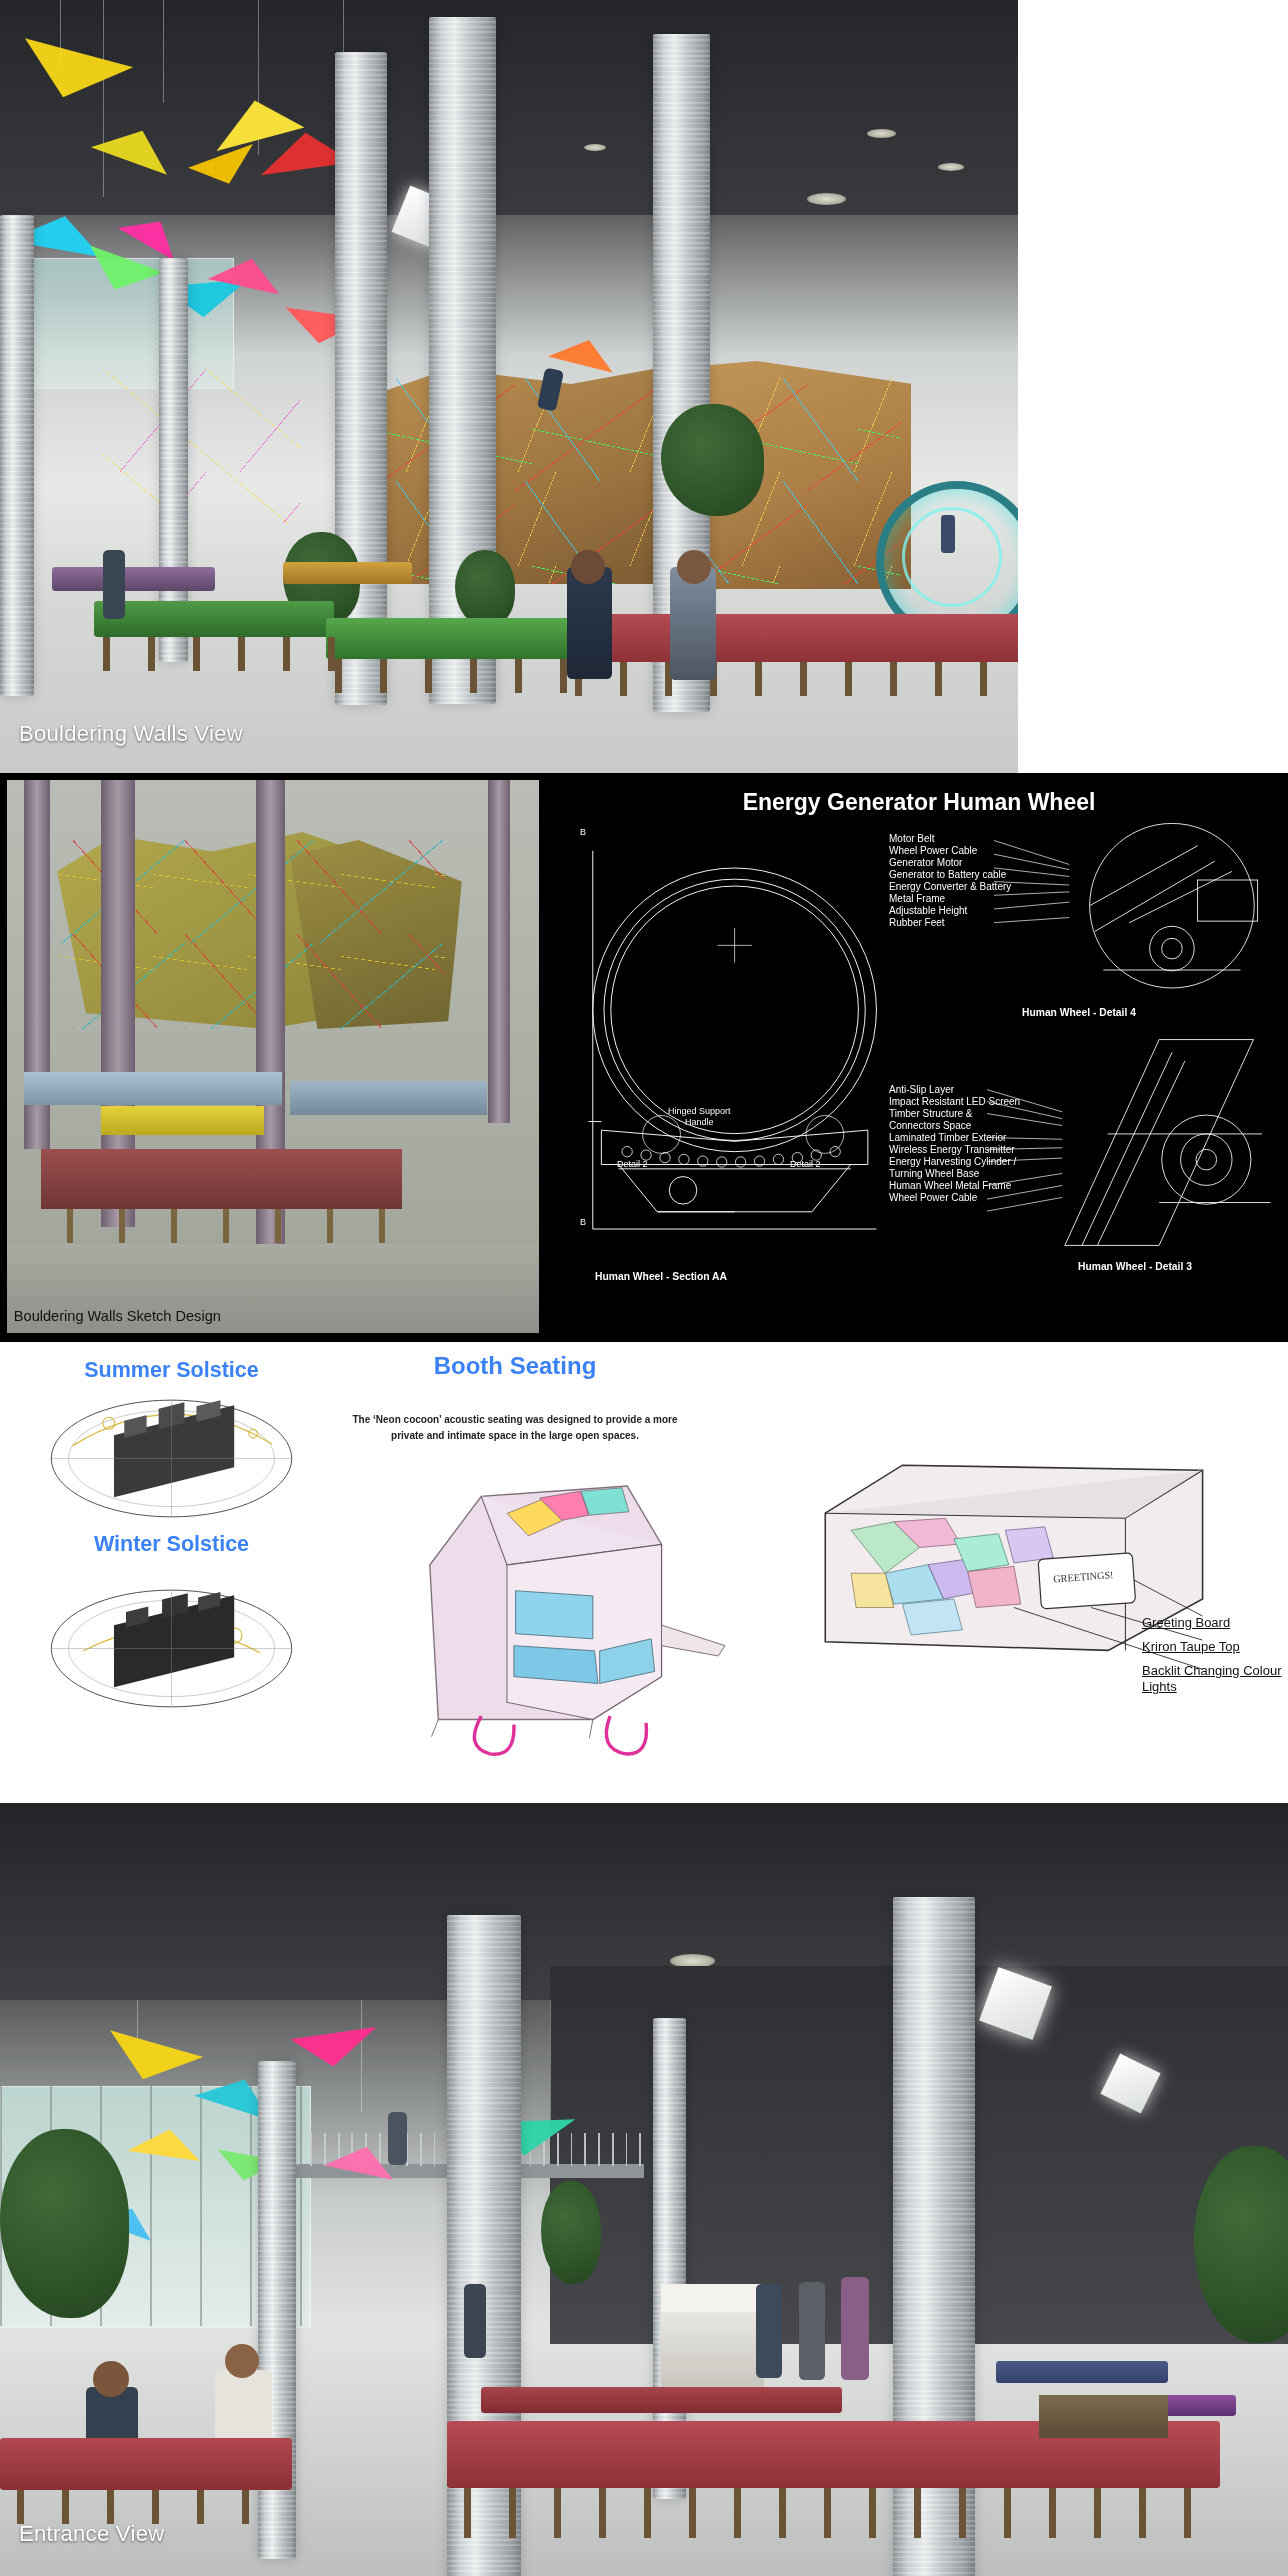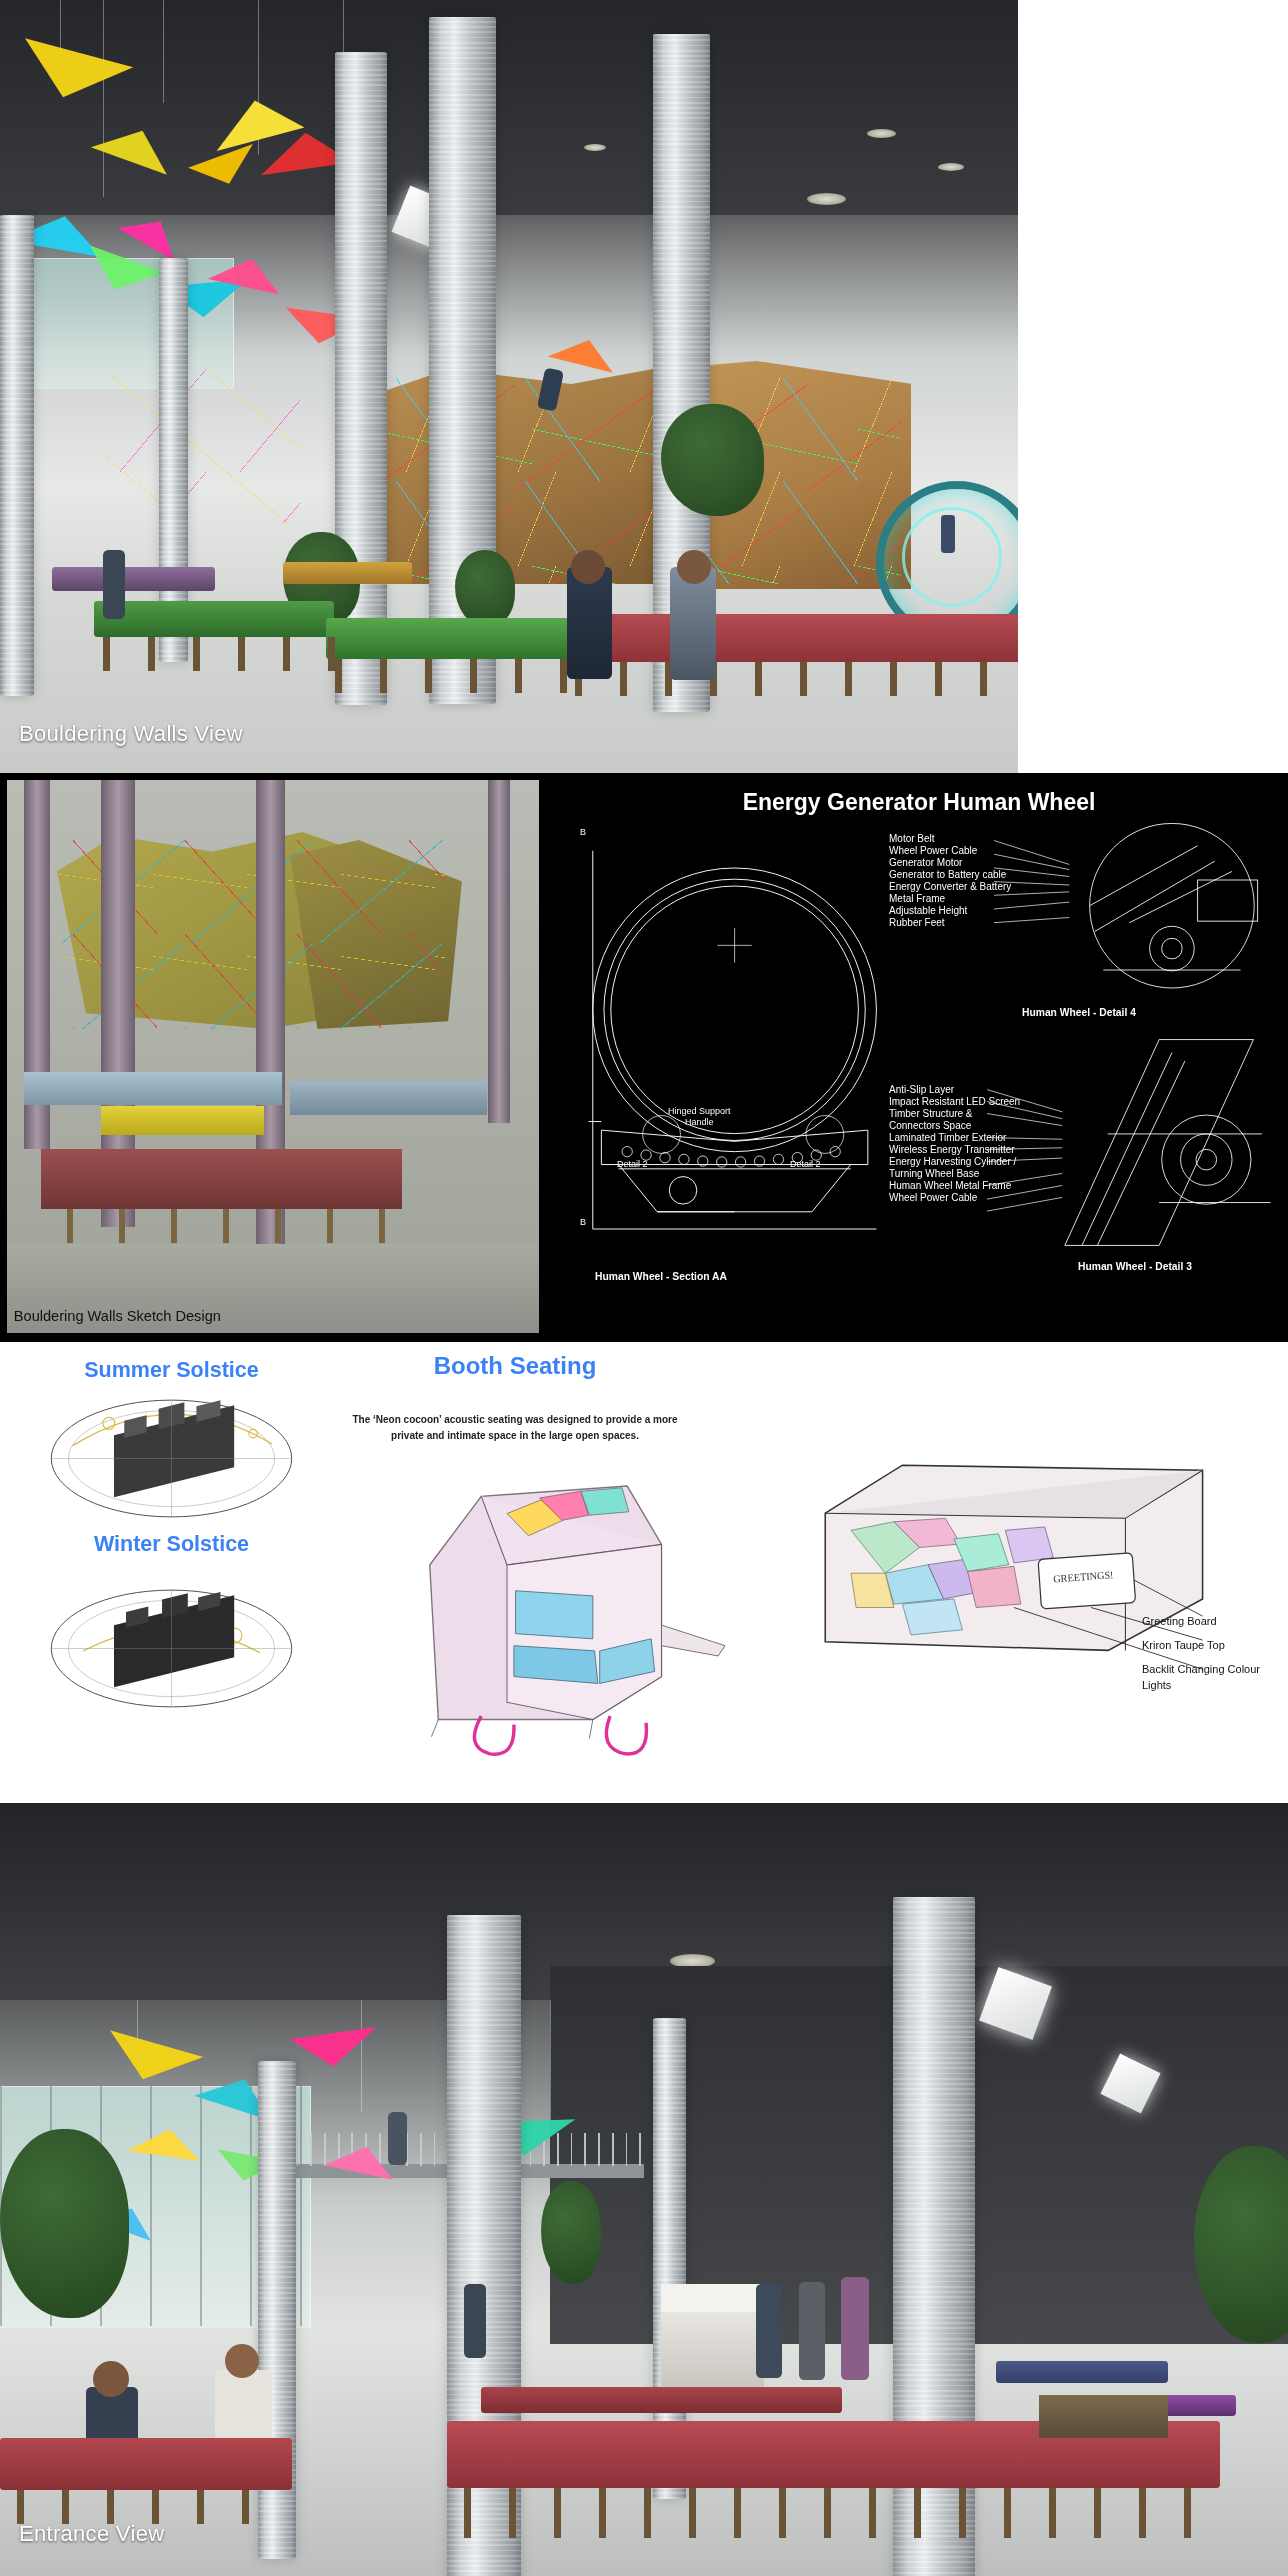--- a/index.html
+++ b/index.html
@@ -38,21 +38,21 @@
   #p2 .sk-bench{position:absolute;}
   .draw-title{position:absolute;color:#fff;font-weight:bold;text-align:center;}
   .tech{position:absolute;color:#fff;font-size:10px;line-height:12px;}
   .tlabel{position:absolute;color:#fff;font-size:9px;line-height:13px;white-space:nowrap;}
   .tcap{position:absolute;color:#fff;font-size:10.3px;font-weight:bold;}
 
   
   #p3{left:0;top:1340px;width:1288px;height:464px;background:#fff;border-top:2.6px solid #000;border-bottom:2.6px solid #000;}
   .h3{position:absolute;font-weight:bold;font-size:21.5px;color:#3b82f6;text-align:center;}
   .body-txt{position:absolute;font-size:10px;line-height:15.5px;color:#222;text-align:center;font-weight:bold;}
-  .calltxt{position:absolute;font-size:11px;color:#111;}
+  .calltxt{position:absolute;font-size:13px;color:#111;text-decoration:underline;}
 
   
   #p4{left:0;top:1803px;width:1288px;height:773px;
       background:linear-gradient(#2c2d31 0%,#3a3b3f 12%,#5c5e60 26%,#c9cdcb 52%,#e2e4e2 68%,#cfd2d0 84%,#bcbfbd 100%);}
 </style>
 </head>
 <body>
 
 <div class="board">
 

